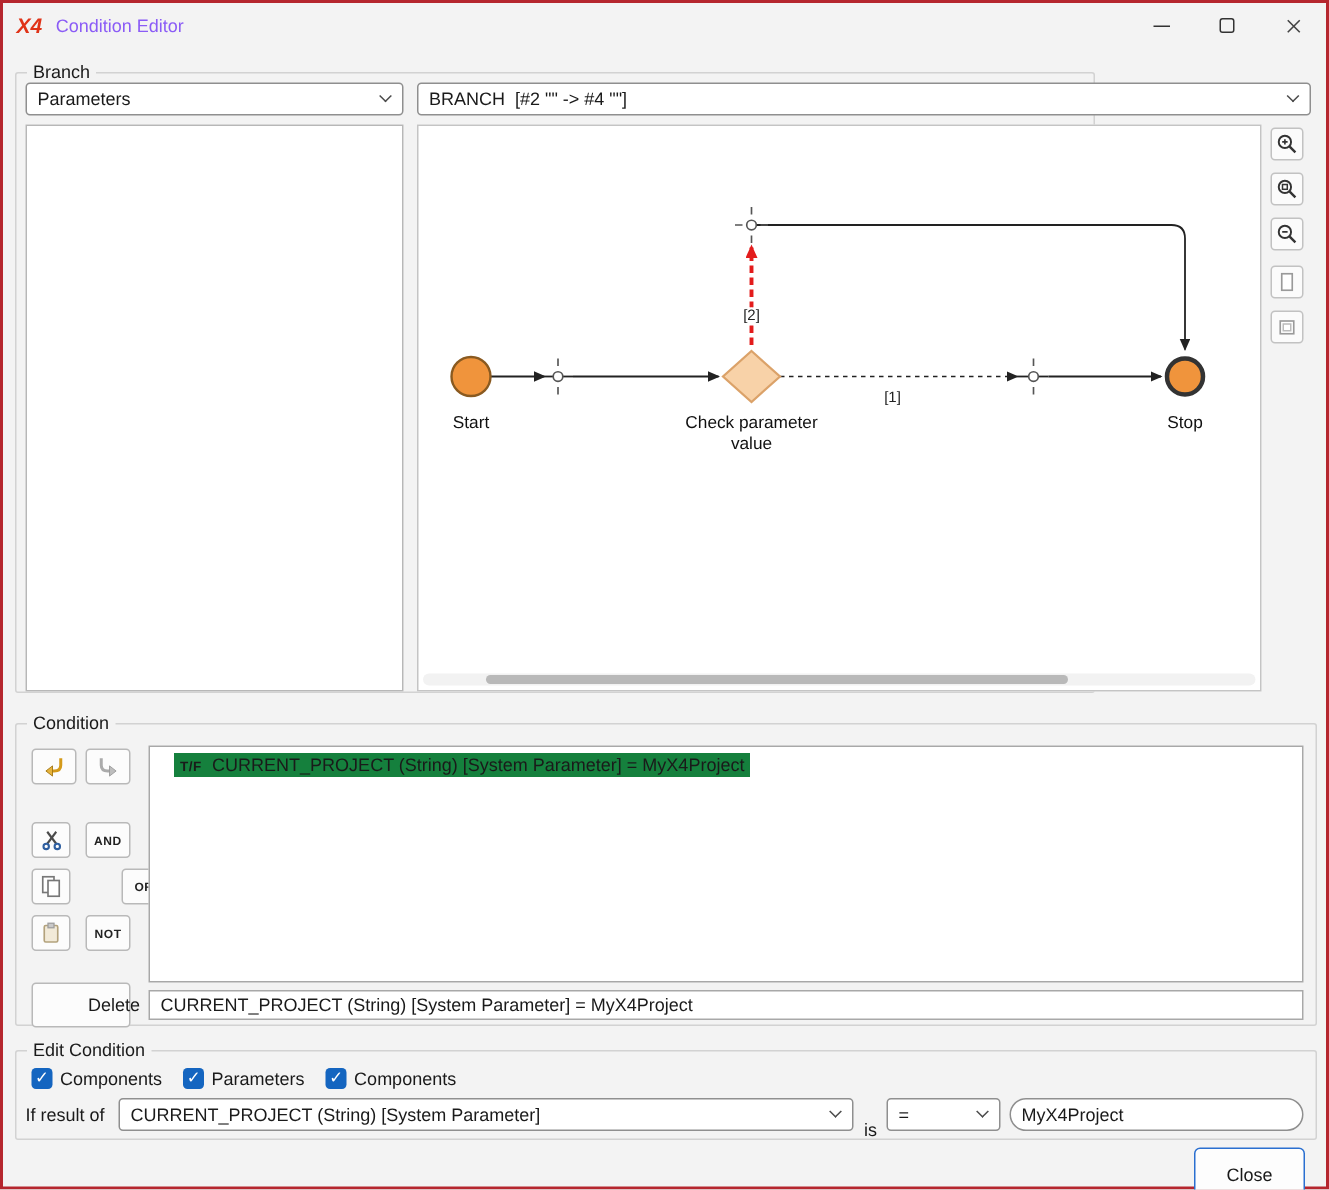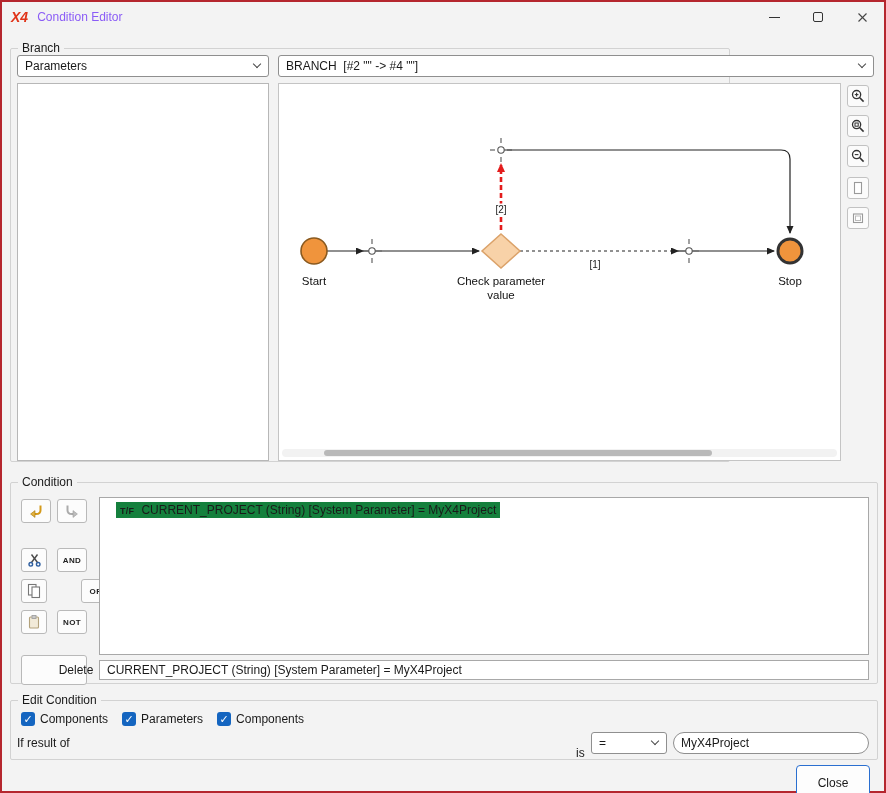--- a/index.html
+++ b/index.html
@@ -283,20 +283,26 @@
         <span>Parameters</span>
       </span>
       <span class="cb">
         <span class="cb-box">✓</span>
         <span>Components</span>
       </span>
     </div>
 
     <span class="inline-label" style="left:6px; top:31px;">If result of</span>
 
+    <div class="combo" style="left:68px; top:31px; width:490px;">
+      <span>CURRENT_PROJECT (String) [System Parameter]</span>
+      <span class="chev-wrap">
+          <span class="chev down"></span>
+        </span>
+    </div>
 
     <span class="inline-label" style="left:565px; top:41px;">is</span>
 
     <div class="combo" style="left:580px; top:31px; width:76px;">
       <span>=</span>
       <span class="chev-wrap">
           <span class="chev down"></span>
         </span>
     </div>
 

